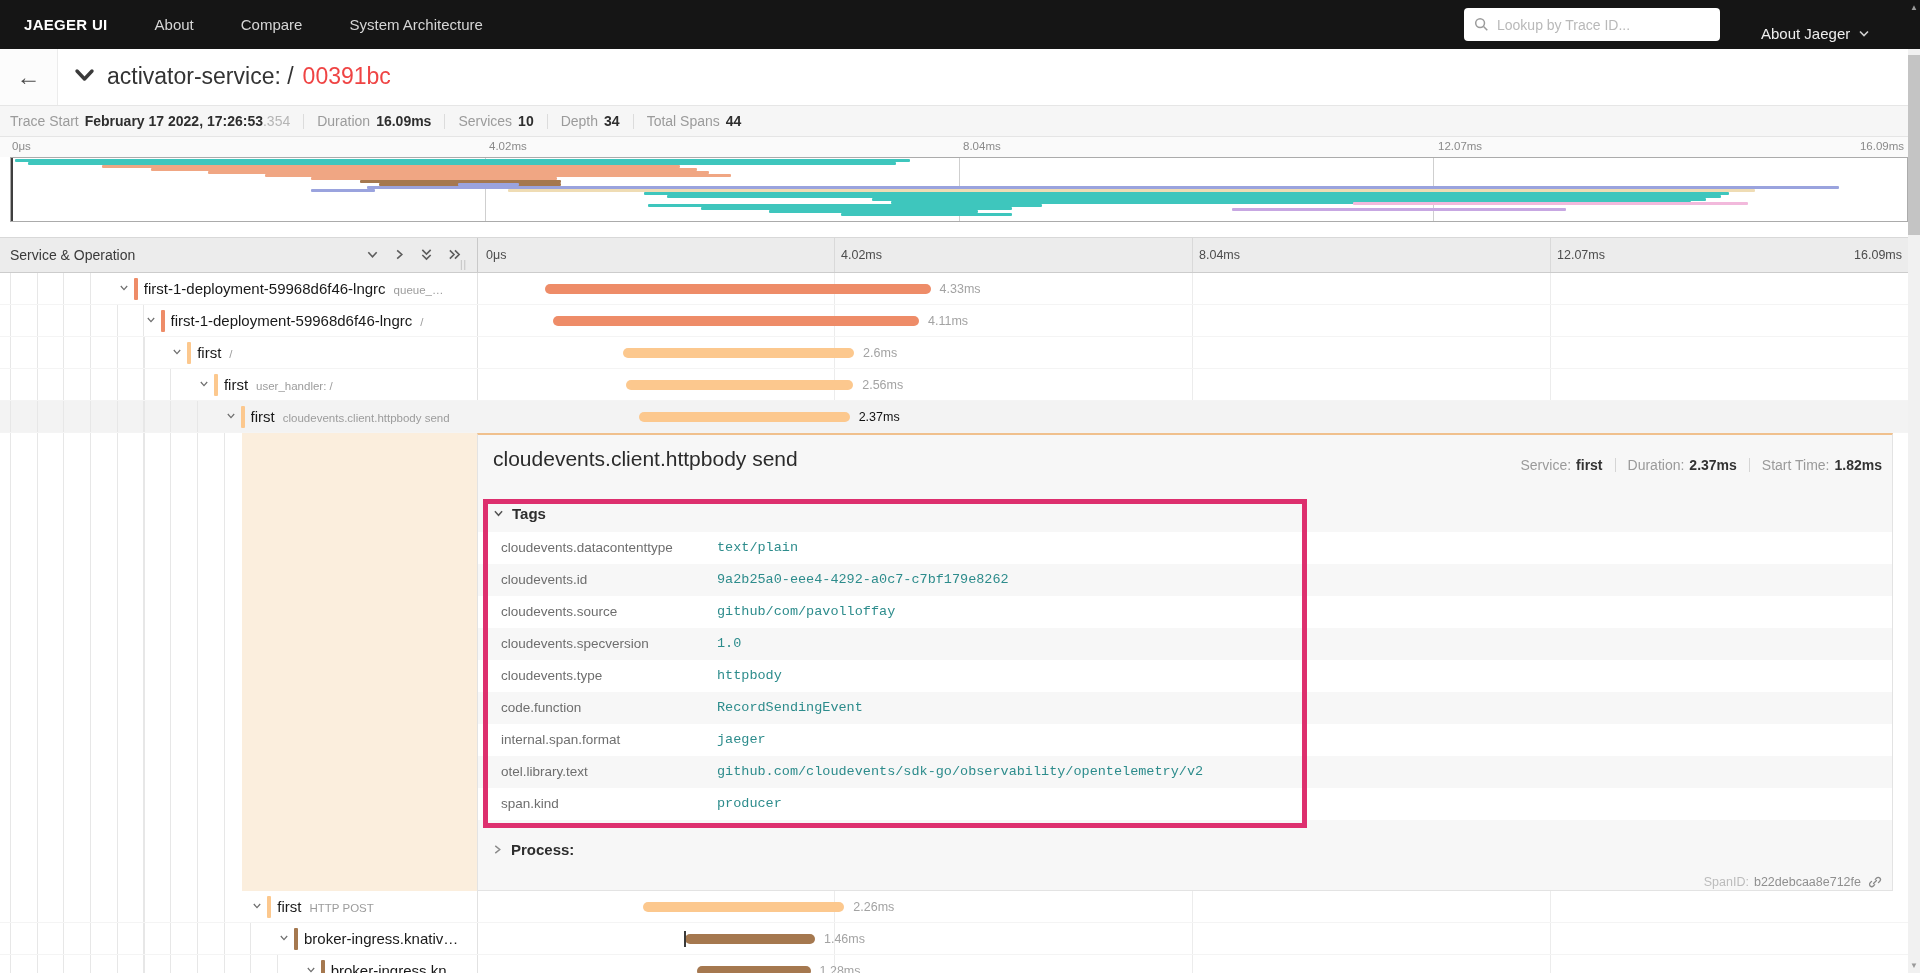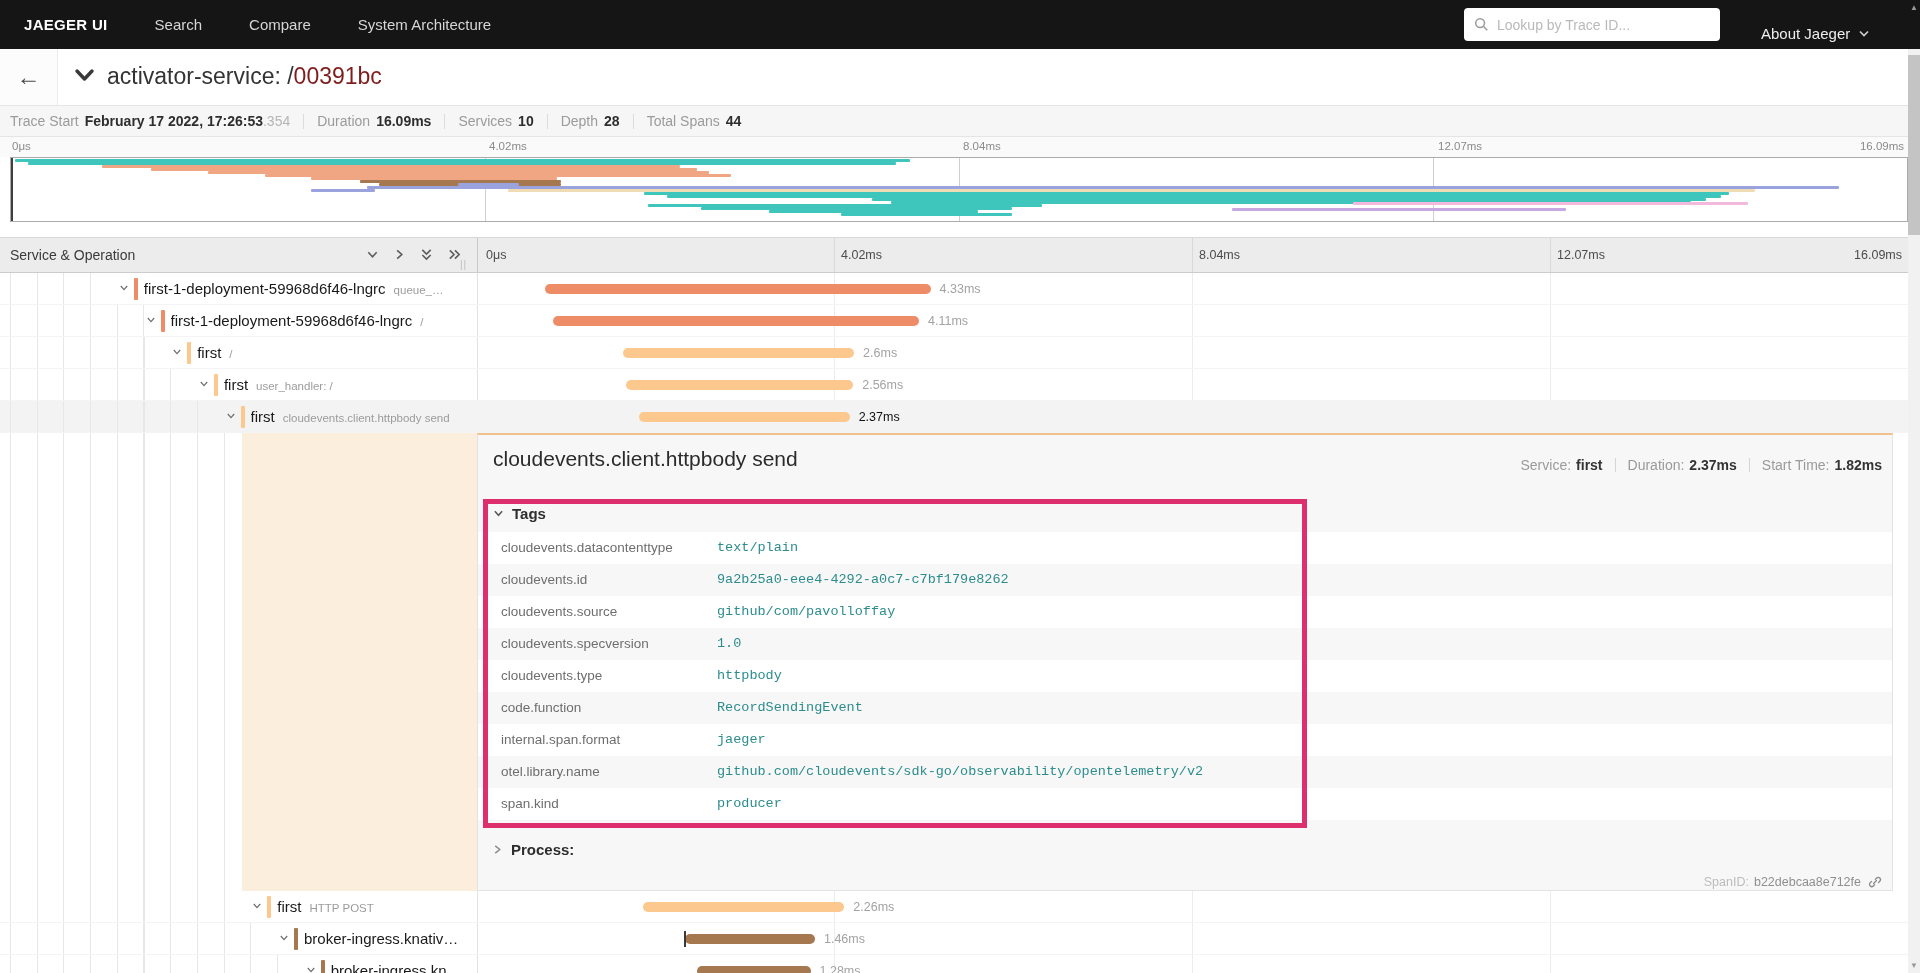--- a/index.html
+++ b/index.html
@@ -14,21 +14,21 @@
   .nav-search svg { flex:none; }
   .nav-search input { border:none; outline:none; flex:1; margin-left:8px; font-size:14px; color:#444; background:transparent; }
   .nav-search input::placeholder { color:#b9b9b9; }
   .nav-about { position:absolute; left:1761px; top:0; height:66px; display:flex; align-items:center; color:#ededed; font-size:15px; gap:9px; cursor:pointer; }
 
   
   .trace-bar { position:absolute; left:0; top:49px; width:1920px; height:57px; background:#fff; border-bottom:1px solid #e6e6e6; }
   .back-btn { position:absolute; left:0; top:0; width:58px; height:56px; display:flex; align-items:center; justify-content:center; border-right:1px solid #ececec; color:#4a4a4a; font-size:24px; cursor:pointer; background:#fcfcfc; }
   .title-chev { position:absolute; left:74px; top:19px; cursor:pointer; }
   .trace-title { position:absolute; left:107px; top:14px; font-size:23px; color:#333; font-weight:500; white-space:nowrap; }
-  .trace-id { color:#7f1d1d; font-weight:400; margin-left:0; }
+  .trace-id { color:#ef4444; font-weight:400; margin-left:9px; }
   .find-box { position:absolute; left:1211px; top:61px; width:336px; height:34px; border:1px solid #d9d9d9; border-radius:4px; display:flex; background:#fff; overflow:hidden; }
   .find-box input { border:none; outline:none; flex:1; padding:0 10px; font-size:14px; color:#444; }
   .find-box input::placeholder { color:#bdbdbd; }
   .find-icons { display:flex; align-items:center; gap:15px; padding:0 13px; background:#fbfbfb; border-left:1px solid #ececec; }
   .find-icons .fi { color:#cbcbcb; font-size:13px; line-height:1; cursor:pointer; }
   .cmd-btn { position:absolute; left:1705px; top:61px; width:36px; height:34px; border:1px solid #d9d9d9; border-radius:4px; display:flex; align-items:center; justify-content:center; font-size:17px; color:#555; background:#fff; cursor:pointer; }
   .view-btn { position:absolute; left:1757px; top:61px; width:121px; height:34px; border:1px solid #d9d9d9; border-radius:4px; display:flex; align-items:center; justify-content:center; gap:8px; font-size:14px; color:#555; background:#fff; cursor:pointer; }
 
   
   .summary { position:absolute; left:0; top:106px; width:1920px; height:31px; background:#f6f6f6; border-bottom:1px solid #e5e5e5; display:flex; align-items:center; padding-left:10px; font-size:14px; white-space:nowrap; }
@@ -102,21 +102,21 @@
   .scrollbar { position:absolute; right:0; top:0; width:12px; height:973px; background:#f1f1f1; }
   .scroll-top { position:absolute; top:0; left:0; width:12px; height:49px; background:#151515; }
   .scroll-arrow { position:absolute; left:0; width:12px; text-align:center; font-size:8px; color:#9a9a9a; }
   .scroll-thumb { position:absolute; left:0; top:55px; width:12px; height:180px; background:#c4c4c4; }
 </style>
 </head>
 <body>
 
 <div class="nav">
   <div class="nav-brand">JAEGER UI</div>
-  <div class="nav-item">Search</div>
+  <div class="nav-item">About</div>
   <div class="nav-item">Compare</div>
   <div class="nav-item">System Architecture</div>
   <div class="nav-search">
     <svg width="15" height="15" viewBox="0 0 16 16">
         <circle cx="6.5" cy="6.5" r="4.7" fill="none" stroke="#9b9b9b" stroke-width="1.6"></circle>
         <line x1="10.2" y1="10.2" x2="14.2" y2="14.2" stroke="#9b9b9b" stroke-width="1.6"></line>
       </svg>
     <input placeholder="Lookup by Trace ID..." style="">
   </div>
   <div class="nav-about">
@@ -160,21 +160,21 @@
     <span class="sum-value">February 17 2022, 17:26:53</span>
     <span class="sum-suffix">.354</span>
     <div class="sum-sep"></div>
     <span class="sum-label">Duration</span>
     <span class="sum-value">16.09ms</span>
     <div class="sum-sep"></div>
     <span class="sum-label">Services</span>
     <span class="sum-value">10</span>
     <div class="sum-sep"></div>
     <span class="sum-label">Depth</span>
-    <span class="sum-value">28</span>
+    <span class="sum-value">34</span>
     <div class="sum-sep"></div>
     <span class="sum-label">Total Spans</span>
     <span class="sum-value">44</span>
   </div>
 
 <div class="mm-labels">
   <span style="left:12px">0μs</span>
   <span style="left:489px">4.02ms</span>
   <span style="left:963px">8.04ms</span>
   <span style="left:1438px">12.07ms</span>
@@ -374,21 +374,21 @@
       </div>
       <div class="tag-row">
         <span class="tag-key">code.function</span>
         <span class="tag-value">RecordSendingEvent</span>
       </div>
       <div class="tag-row">
         <span class="tag-key">internal.span.format</span>
         <span class="tag-value">jaeger</span>
       </div>
       <div class="tag-row">
-        <span class="tag-key">otel.library.name</span>
+        <span class="tag-key">otel.library.text</span>
         <span class="tag-value">github.com/cloudevents/sdk-go/observability/opentelemetry/v2</span>
       </div>
       <div class="tag-row">
         <span class="tag-key">span.kind</span>
         <span class="tag-value">producer</span>
       </div>
     </div>
   <div class="annotation-box"></div>
   <div class="process-head">
     <svg width="9" height="11" viewBox="0 0 10 12">

